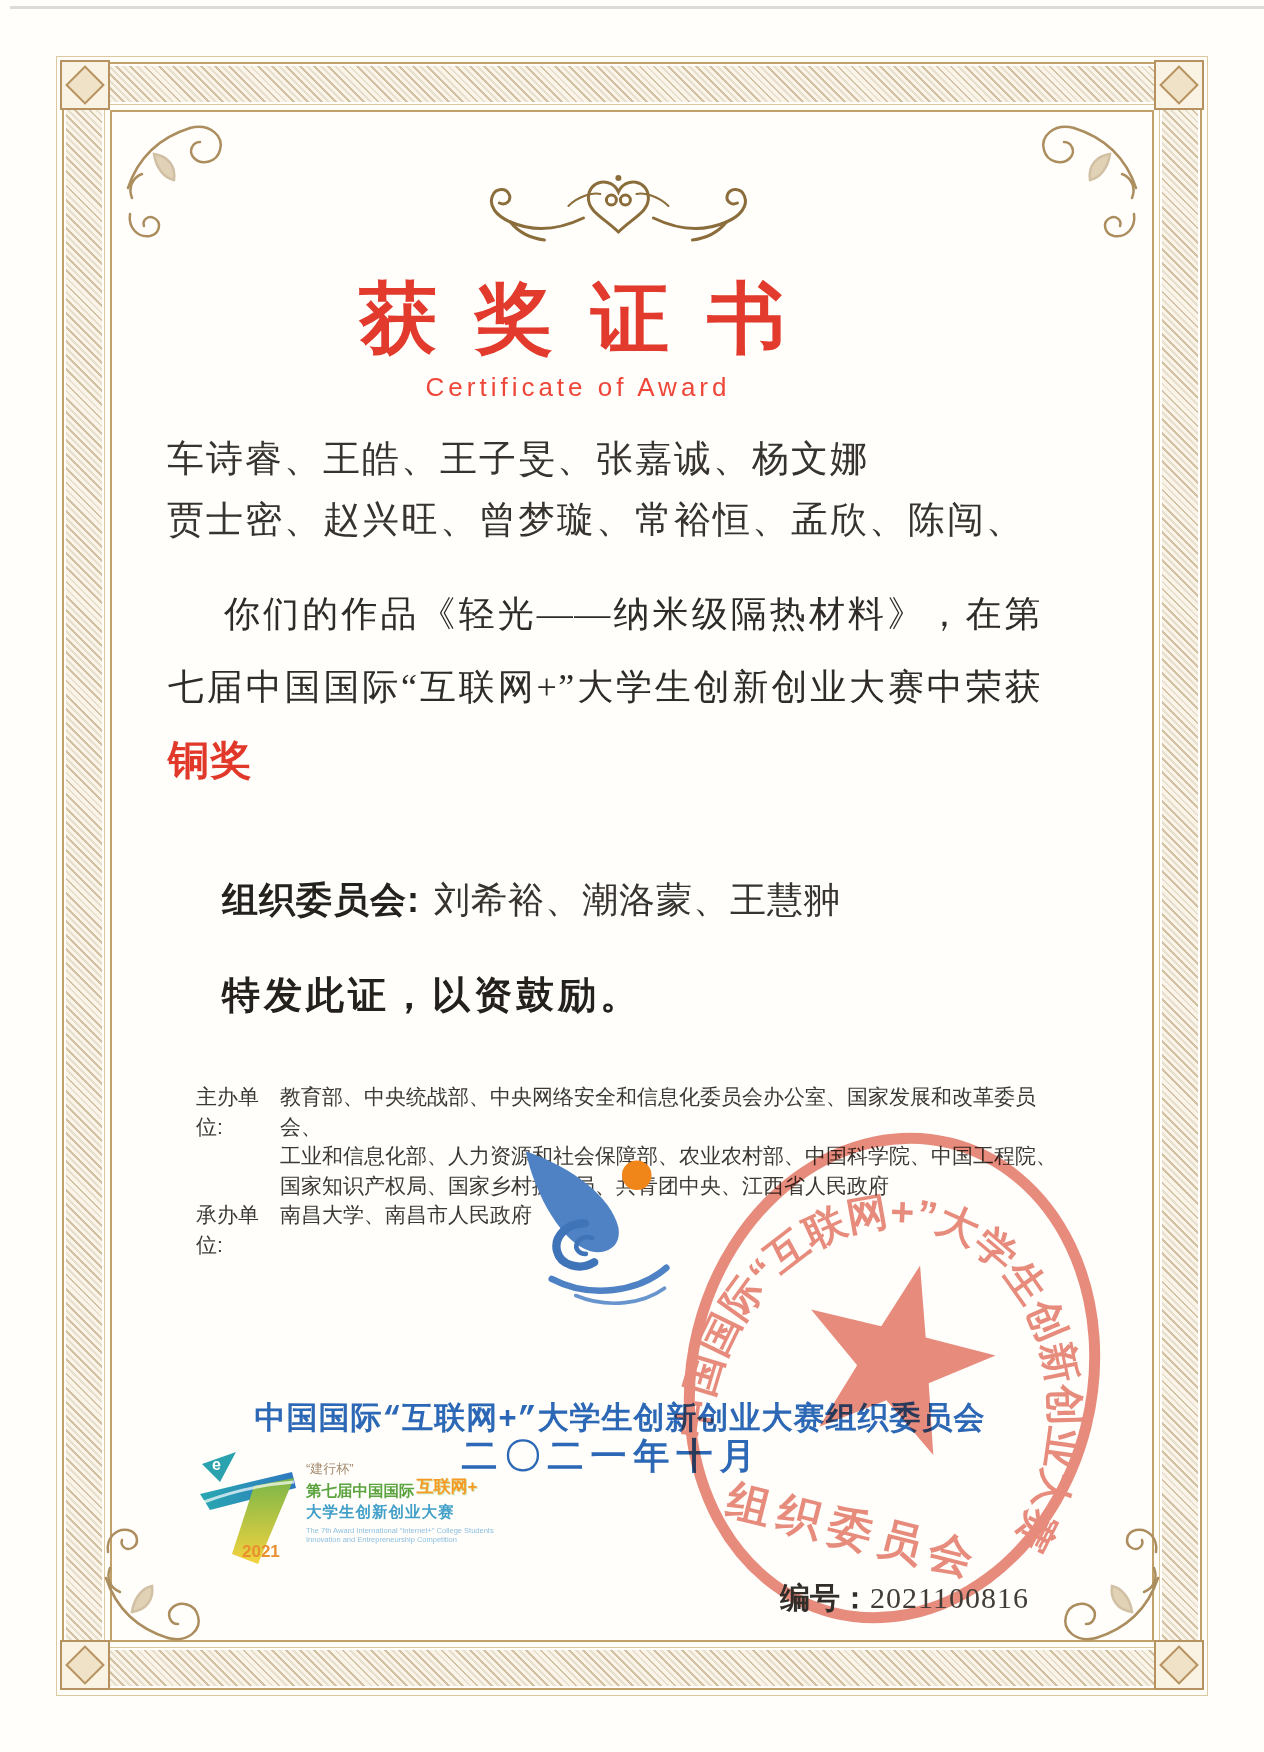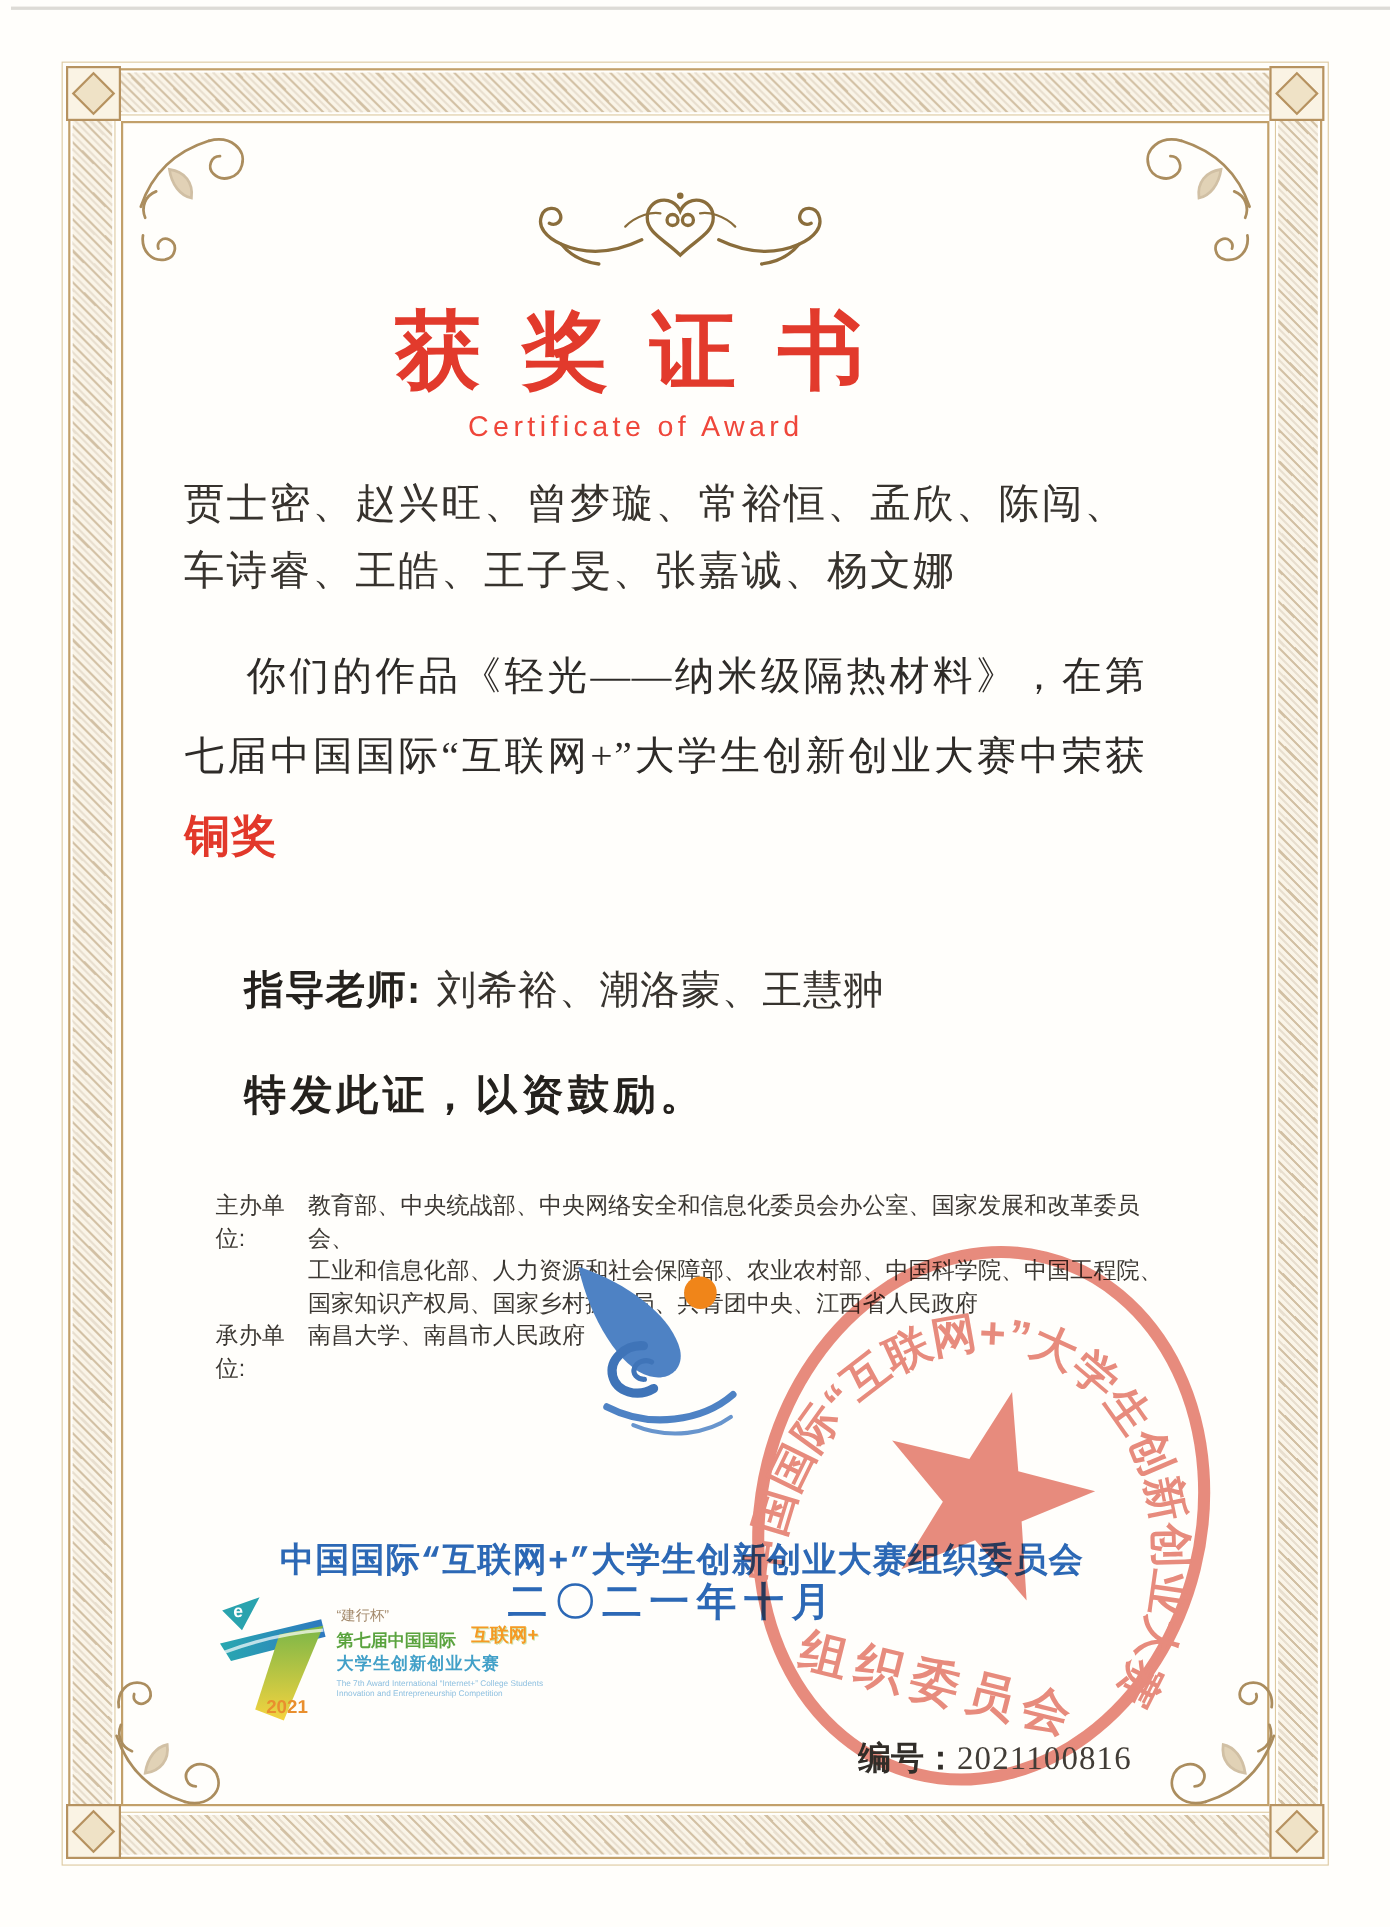--- a/index.html
+++ b/index.html
@@ -65,21 +65,21 @@
          font-family:"Liberation Sans","DejaVu Sans",sans-serif;
          font-size:36px;font-weight:bold;color:#2c68b5;letter-spacing:7px;}
 
   
   .event-logo{position:absolute;left:196px;top:1438px;width:340px;height:160px;z-index:3;}
   .ev-seven{position:absolute;left:0;top:4px;width:104px;height:130px;}
   .ev-text{position:absolute;left:110px;top:22px;width:220px;
          font-family:"Liberation Sans","DejaVu Sans",sans-serif;}
   .ev-cup{font-size:13px;color:#a3896b;margin-bottom:1px;}
   .ev-l1{font-size:15.5px;font-weight:bold;color:#5aa33e;}
-  .ev-net{font-size:17px;font-weight:bold;color:#f59a23;position:relative;top:-4px;margin-left:14px;
+  .ev-net{font-size:17px;font-weight:bold;color:#f59a23;position:relative;top:-4px;margin-left:2px;
          text-shadow:1px 1px 0 #cfe6b5;}
   .ev-l2{font-size:15.5px;font-weight:bold;color:#42a0c8;letter-spacing:1px;}
   .ev-en{font-size:7.5px;line-height:9px;color:#8fc0e0;margin-top:3px;width:200px;}
   .ev-year{position:absolute;left:46px;top:104px;font-size:17px;font-weight:bold;color:#e98f2e;
          font-family:"Liberation Sans","DejaVu Sans",sans-serif;}
 
   
   .seal{position:absolute;left:672px;top:1116px;width:440px;height:520px;z-index:6;
         mix-blend-mode:multiply;opacity:.85;}
   .serial{position:absolute;left:780px;top:1538px;z-index:7;font-size:30px;color:#413c36;white-space:nowrap;margin-top:40px;}
@@ -138,28 +138,28 @@
       <path d="M278,56 C270,66 260,72 244,74"></path>
       <path d="M120,40 C130,30 145,26 152,28" stroke-width="2"></path>
       <path d="M220,40 C210,30 195,26 188,28" stroke-width="2"></path>
     </svg>
   </div>
 
   <div class="title">获奖证书</div>
   <div class="subtitle">Certificate of Award</div>
 
   <div class="recipients">
+    <div>车诗睿、王皓、王子旻、张嘉诚、杨文娜</div>
     <div>贾士密、赵兴旺、曾梦璇、常裕恒、孟欣、陈闯、</div>
-    <div>车诗睿、王皓、王子旻、张嘉诚、杨文娜</div>
   </div>
 
   <div class="body-par"><span>你们的作品《轻光——纳米级隔热材料》，在第七届中国国际“互联网+”大学生创新创业大赛中荣获</span><span class="award">铜奖</span></div>
 
   <div class="instructors">
-    <span class="lbl">指导老师:</span><span>刘希裕、潮洛蒙、王慧翀</span>
+    <span class="lbl">组织委员会:</span><span>刘希裕、潮洛蒙、王慧翀</span>
   </div>
 
   <div class="statement">特发此证，以资鼓励。</div>
 
   <div class="organizers">
     <div class="org-row">
       <div class="org-label">主办单位:</div>
       <div>教育部、中央统战部、中央网络安全和信息化委员会办公室、国家发展和改革委员会、</div>
     </div>
     <div class="org-cont">工业和信息化部、人力资源和社会保障部、农业农村部、中国科学院、中国工程院、</div>

